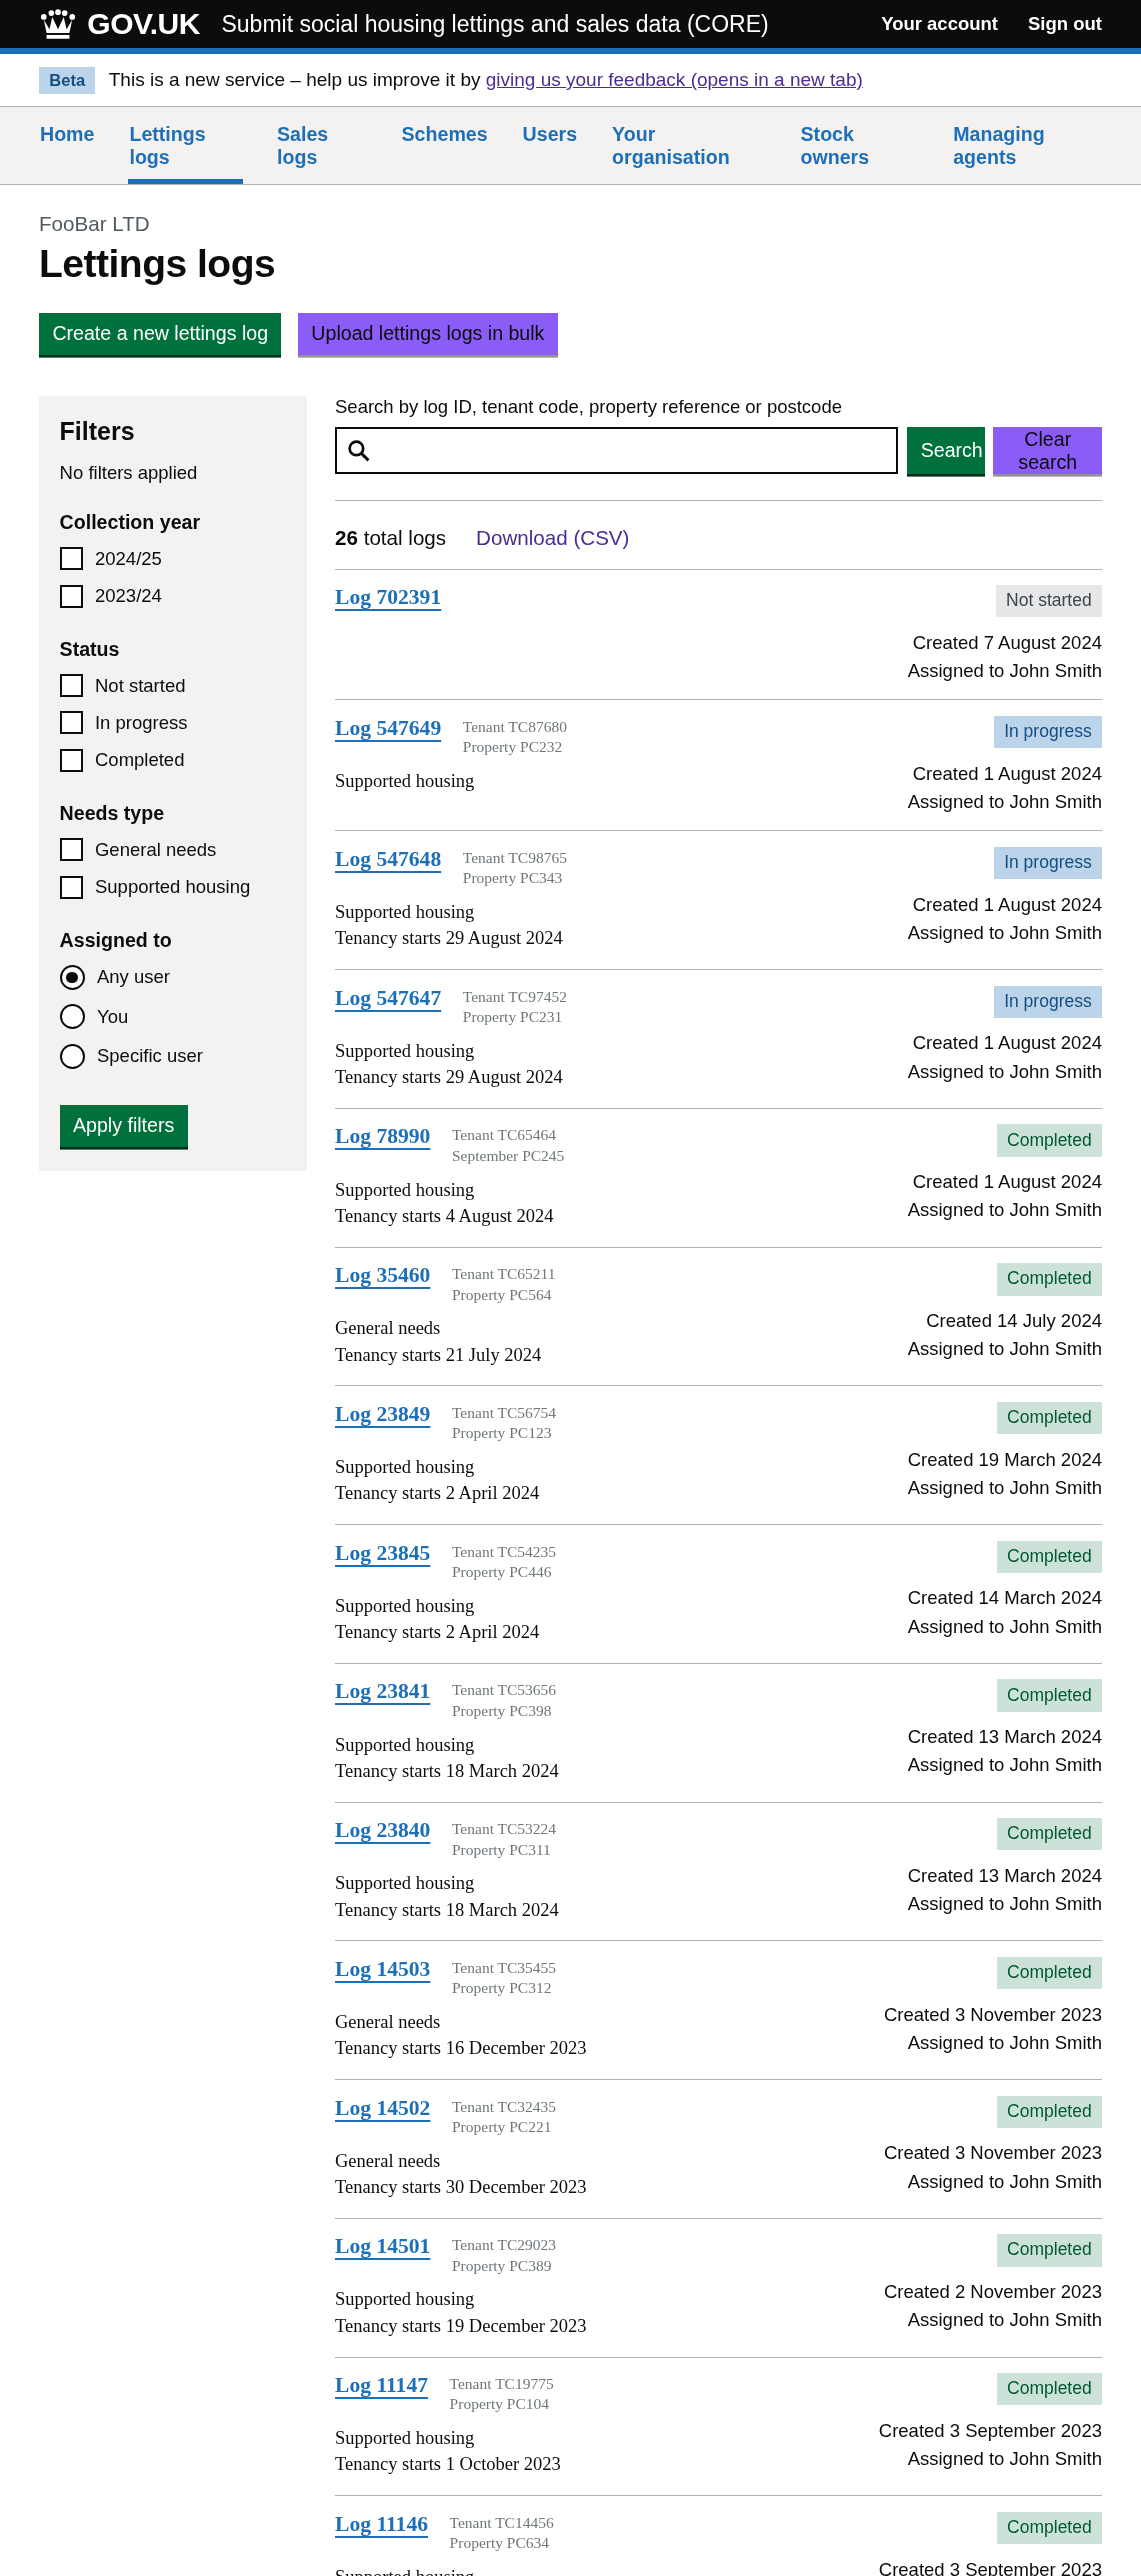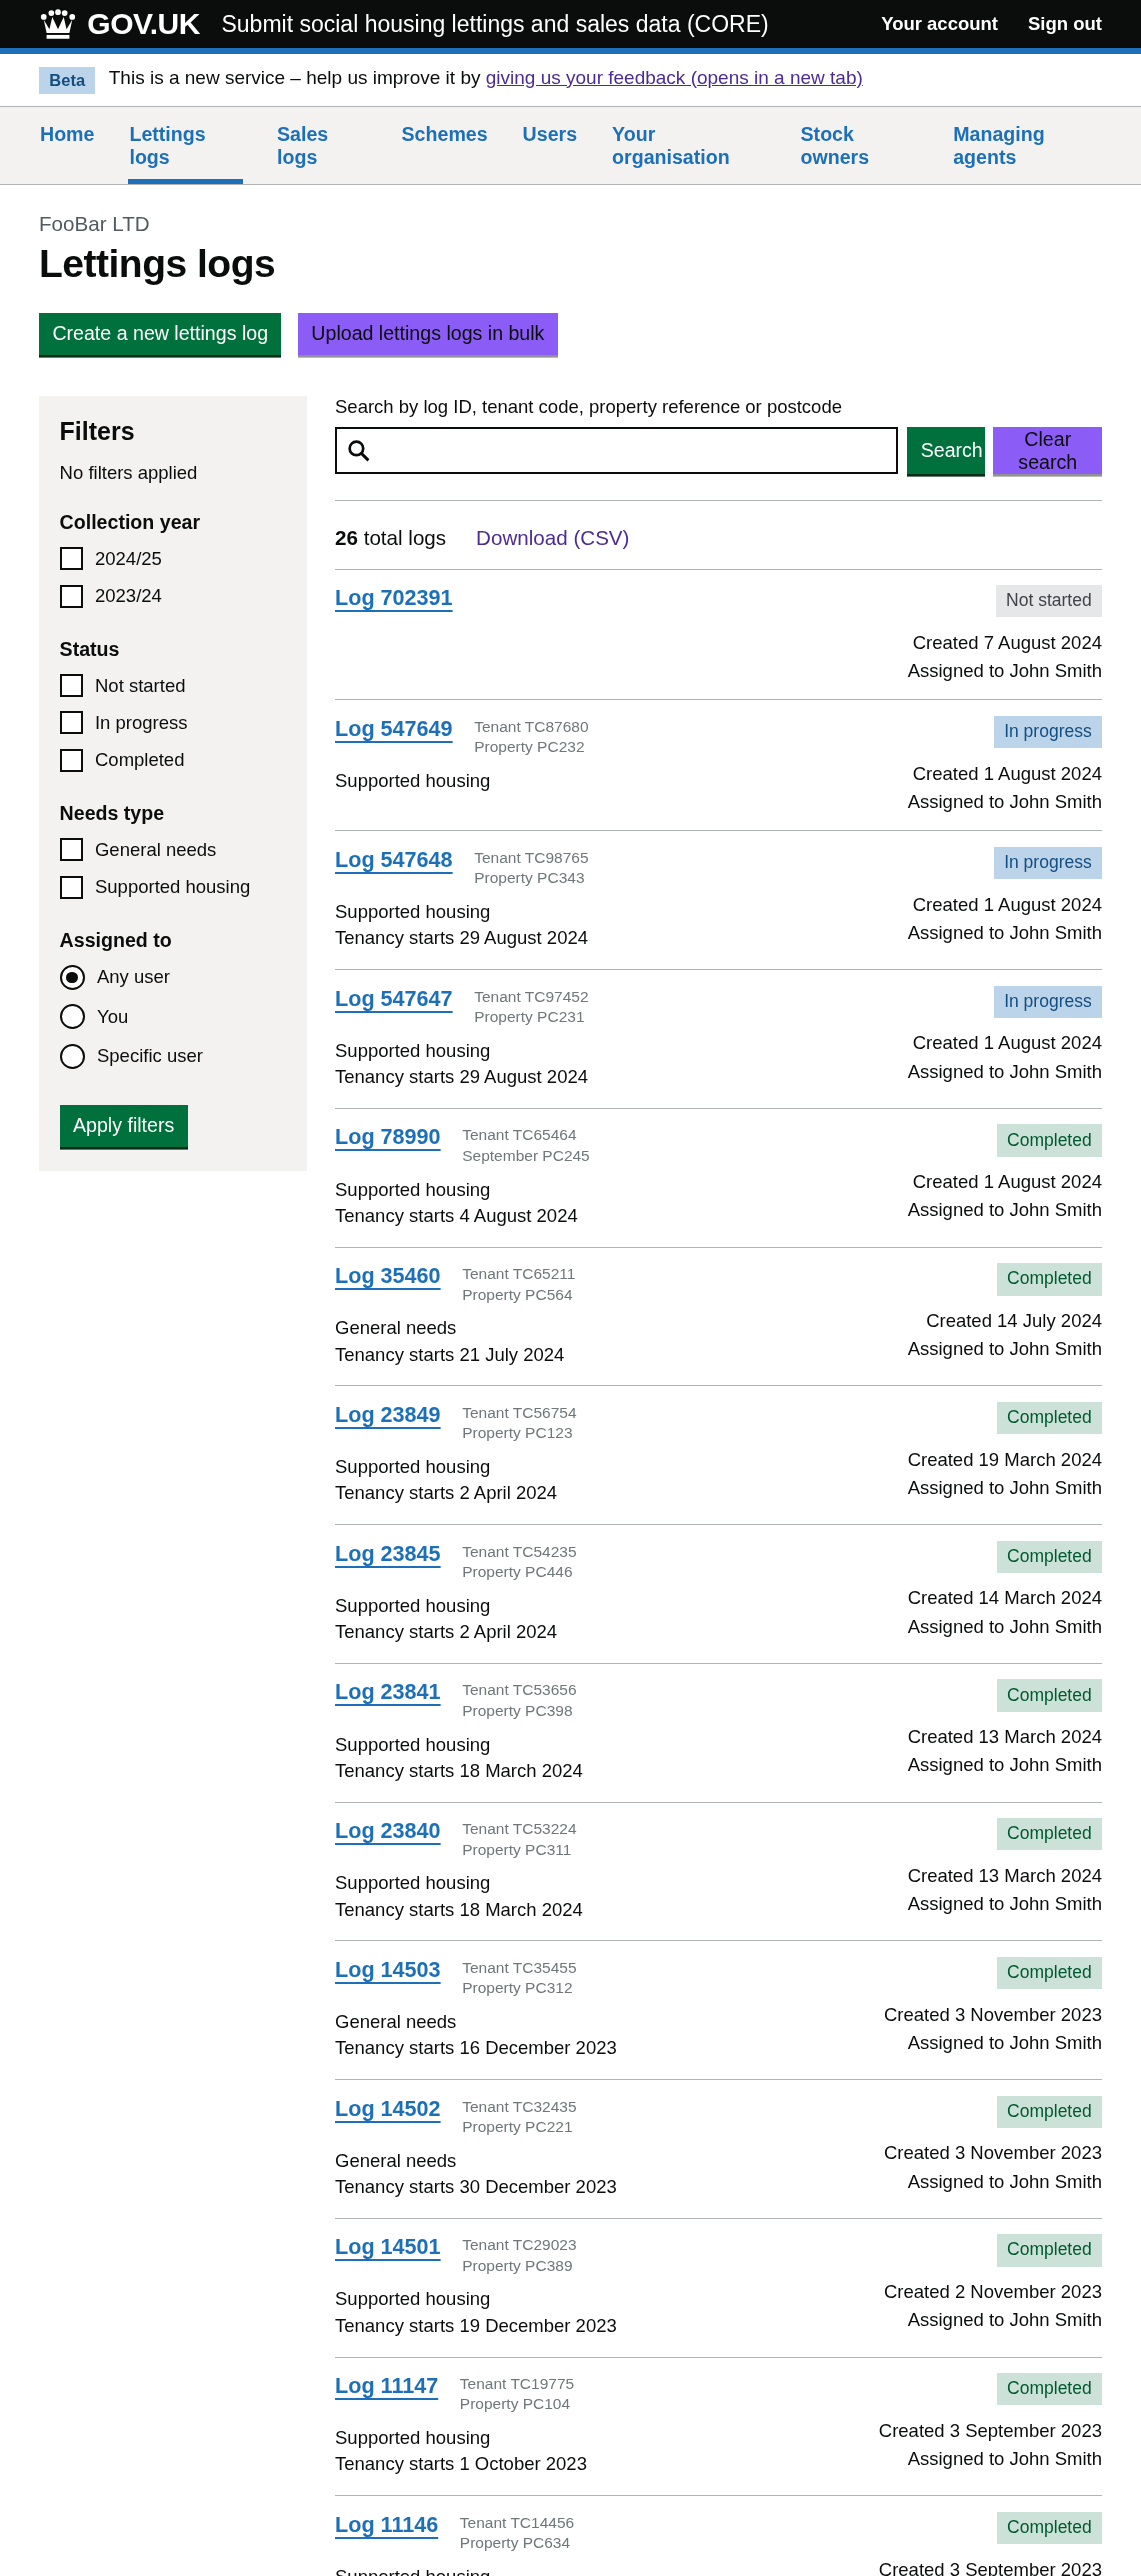--- a/index.html
+++ b/index.html
@@ -20,21 +20,21 @@
   .logo { display:flex; align-items:center; gap:10.3px; color:#fff; text-decoration:none; }
   .logo .crown svg { width:38px; height:31px; display:block; }
   .logo-text { font-size:30px; font-weight:bold; letter-spacing:-0.5px; }
   .service-name { color:#fff; font-size:23px; margin-left:21.6px; text-decoration:none; }
   .header-links { margin-left:auto; display:flex; gap:30px; }
   .header-link { color:#fff; font-size:18.5px; font-weight:bold; text-decoration:none; }
   .blue-bar { height:6.2px; background:#1d70b8; }
 
   
   .phase-banner { border-bottom:1px solid #b1b4b6; background:#fff; }
-  .phase-inner { padding:12.4px 0; display:flex; align-items:flex-start; gap:13.4px; }
+  .phase-inner { padding:12.4px 0; display:flex; align-items:center; gap:13.4px; }
   .tag-beta { background:#bbd4ea; color:#144e81; font-size:16.5px; padding:4.1px 10.3px; white-space:nowrap; }
   .phase-text { font-size:19px; }
   .phase-text a { color:#4c2c92;text-decoration:underline; }
 
   
   .primary-nav { background:#f3f2f1; border-bottom:1px solid #b1b4b6; }
   .nav-list { display:flex; gap:33px; }
   .nav-item { display:inline-block; font-size:19.6px; font-weight:bold; color:#1d70b8;
     text-decoration:none; padding:15.5px 1px 10.3px; border-bottom:5.2px solid transparent; }
   .nav-item.active { border-bottom-color:#1d70b8; }
@@ -72,21 +72,21 @@
   .search-icon { position:absolute; left:11.3px; top:11.3px; width:25px; height:25px; pointer-events:none; }
   .btn-search { margin-left:9.3px; width:78px; font-size:19.6px; }
   .btn-clear { margin-left:8.2px; padding:0 17.5px; font-size:19.6px; }
 
   .results-divider { border:none; border-top:1px solid #b1b4b6; margin:26px 0 0; }
   .results-meta { display:flex; align-items:baseline; gap:30px; margin:25px 0 18.5px; font-size:20.6px; }
   .results-meta b { font-weight:bold; }
   .download-link { color:#4c2c92; font-size:20.6px; }
 
   .log-item { border-top:1px solid #b1b4b6; padding:15.5px 0 17.5px; display:flex; justify-content:space-between; }
-  .log-left { max-width:58%; }
+  .log-left { max-width:58%;font-family:Liberation Serif, serif; }
   .log-head { display:flex; gap:21.6px; margin-bottom:10.3px; align-items:flex-start; }
   .log-link { font-size:21.6px; font-weight:bold; color:#1d70b8; text-decoration:underline;
      text-decoration-thickness:1.5px; text-underline-offset:4.6px; white-space:nowrap; }
   .log-codes { font-size:15.5px; color:#6f777b; line-height:1.32; padding-top:1px; }
   .log-line { font-size:18.5px; line-height:1.42; }
   .log-right { text-align:right; flex:none; }
   .tag { display:inline-block; font-size:17.5px; padding:5.2px 10.3px 6.2px; }
   .tag.grey  { background:#e6e7e8; color:#3f4347; }
   .tag.blue  { background:#bbd4ea; color:#144e81; }
   .tag.green { background:#cce2d8; color:#005a30; }

